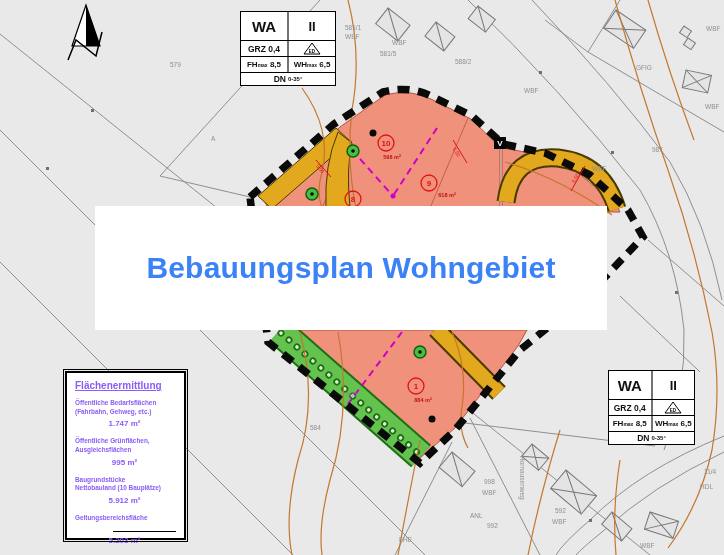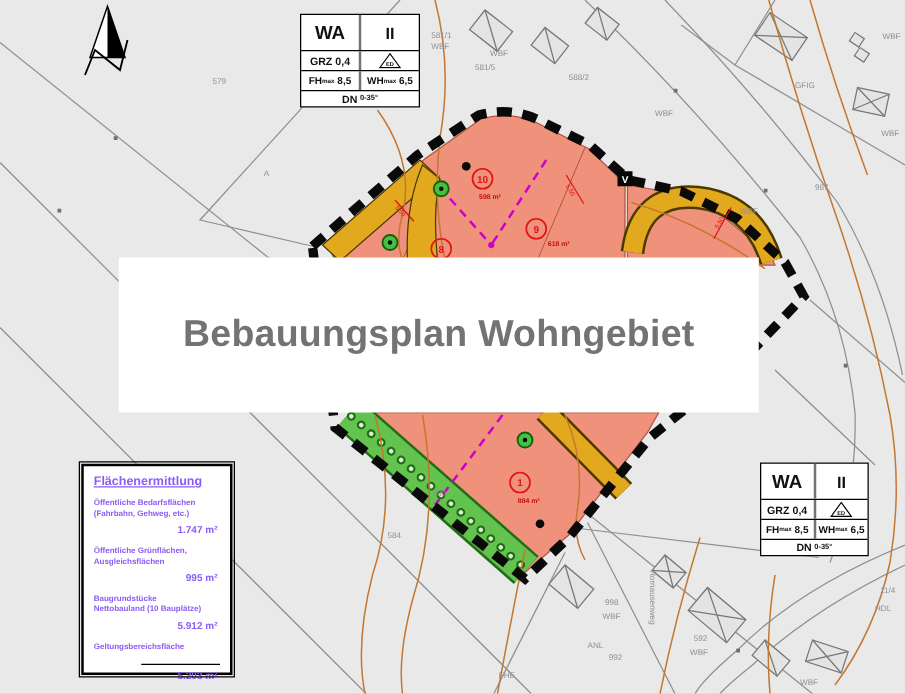--- a/index.html
+++ b/index.html
@@ -3,21 +3,21 @@
 <meta charset="utf-8">
 <style>
   html,body{margin:0;padding:0;background:#d0d0d0;}
   .stage{position:relative;width:724px;height:555px;background:#e9e9e9;overflow:hidden;
          font-family:"Liberation Sans",sans-serif;}
   svg text{font-family:"Liberation Sans",sans-serif;}
 
   
   .banner{position:absolute;left:95px;top:206px;width:512px;height:124px;background:#ffffff;
           display:flex;flex-direction:column;justify-content:center;align-items:center;gap:9px;
-          color:#737373;font-weight:bold;font-size:30px;letter-spacing:.2px;text-align:center;}
+          color:#3b82f6;font-weight:bold;font-size:30px;letter-spacing:.2px;text-align:center;}
 
   
   .wa-box{position:absolute;background:#fff;border:1.6px solid #000;color:#111;}
   #wa-box-1{left:240px;top:11px;width:94px;}
   #wa-box-2{left:608px;top:370px;width:85px;}
   .wa-row{display:flex;border-top:1px solid #000;}
   .wa-row:first-child{border-top:none;}
   .wa-cell{flex:1;display:flex;align-items:center;justify-content:center;}
   .wa-cell + .wa-cell{border-left:2px solid #737373;}
   .wa-r1{height:28px;} .wa-r2{height:15px;} .wa-r3{height:15px;} .wa-r4{height:12px;}
@@ -28,21 +28,21 @@
   .wa-fh sub{font-size:5px;}
   .wa-dn{font-size:8.5px;font-weight:bold;}
   .wa-dn .dn-val{font-size:6px;font-weight:bold;margin-left:2px;}
 
   
   #area-table{position:absolute;left:65px;top:371px;width:121px;height:169px;background:#fff;
               border:2px solid #000;outline:1px solid #000;outline-offset:1px;
               padding:7px 8px;box-sizing:border-box;color:#8b5cf6;}
   .at-title{font-size:10px;font-weight:bold;text-decoration:underline;margin:0 0 8px 0;}
   .at-label{font-size:6.4px;font-weight:bold;line-height:1.35;white-space:pre-line;}
-  .at-value{font-size:8px;font-weight:bold;text-align:right;margin:3px 2px 9px 0;}
+  .at-value{font-size:8px;font-weight:bold;text-align:center;margin:3px 2px 9px 0;}
   .at-total-line{border-top:1.5px solid #000;width:62%;margin:9px 0 4px auto;}
   .at-last{margin-bottom:0;}
 
   
   #north-arrow{position:absolute;left:58px;top:2px;}
 </style>
 </head>
 <body>
 
 <div class="stage">

